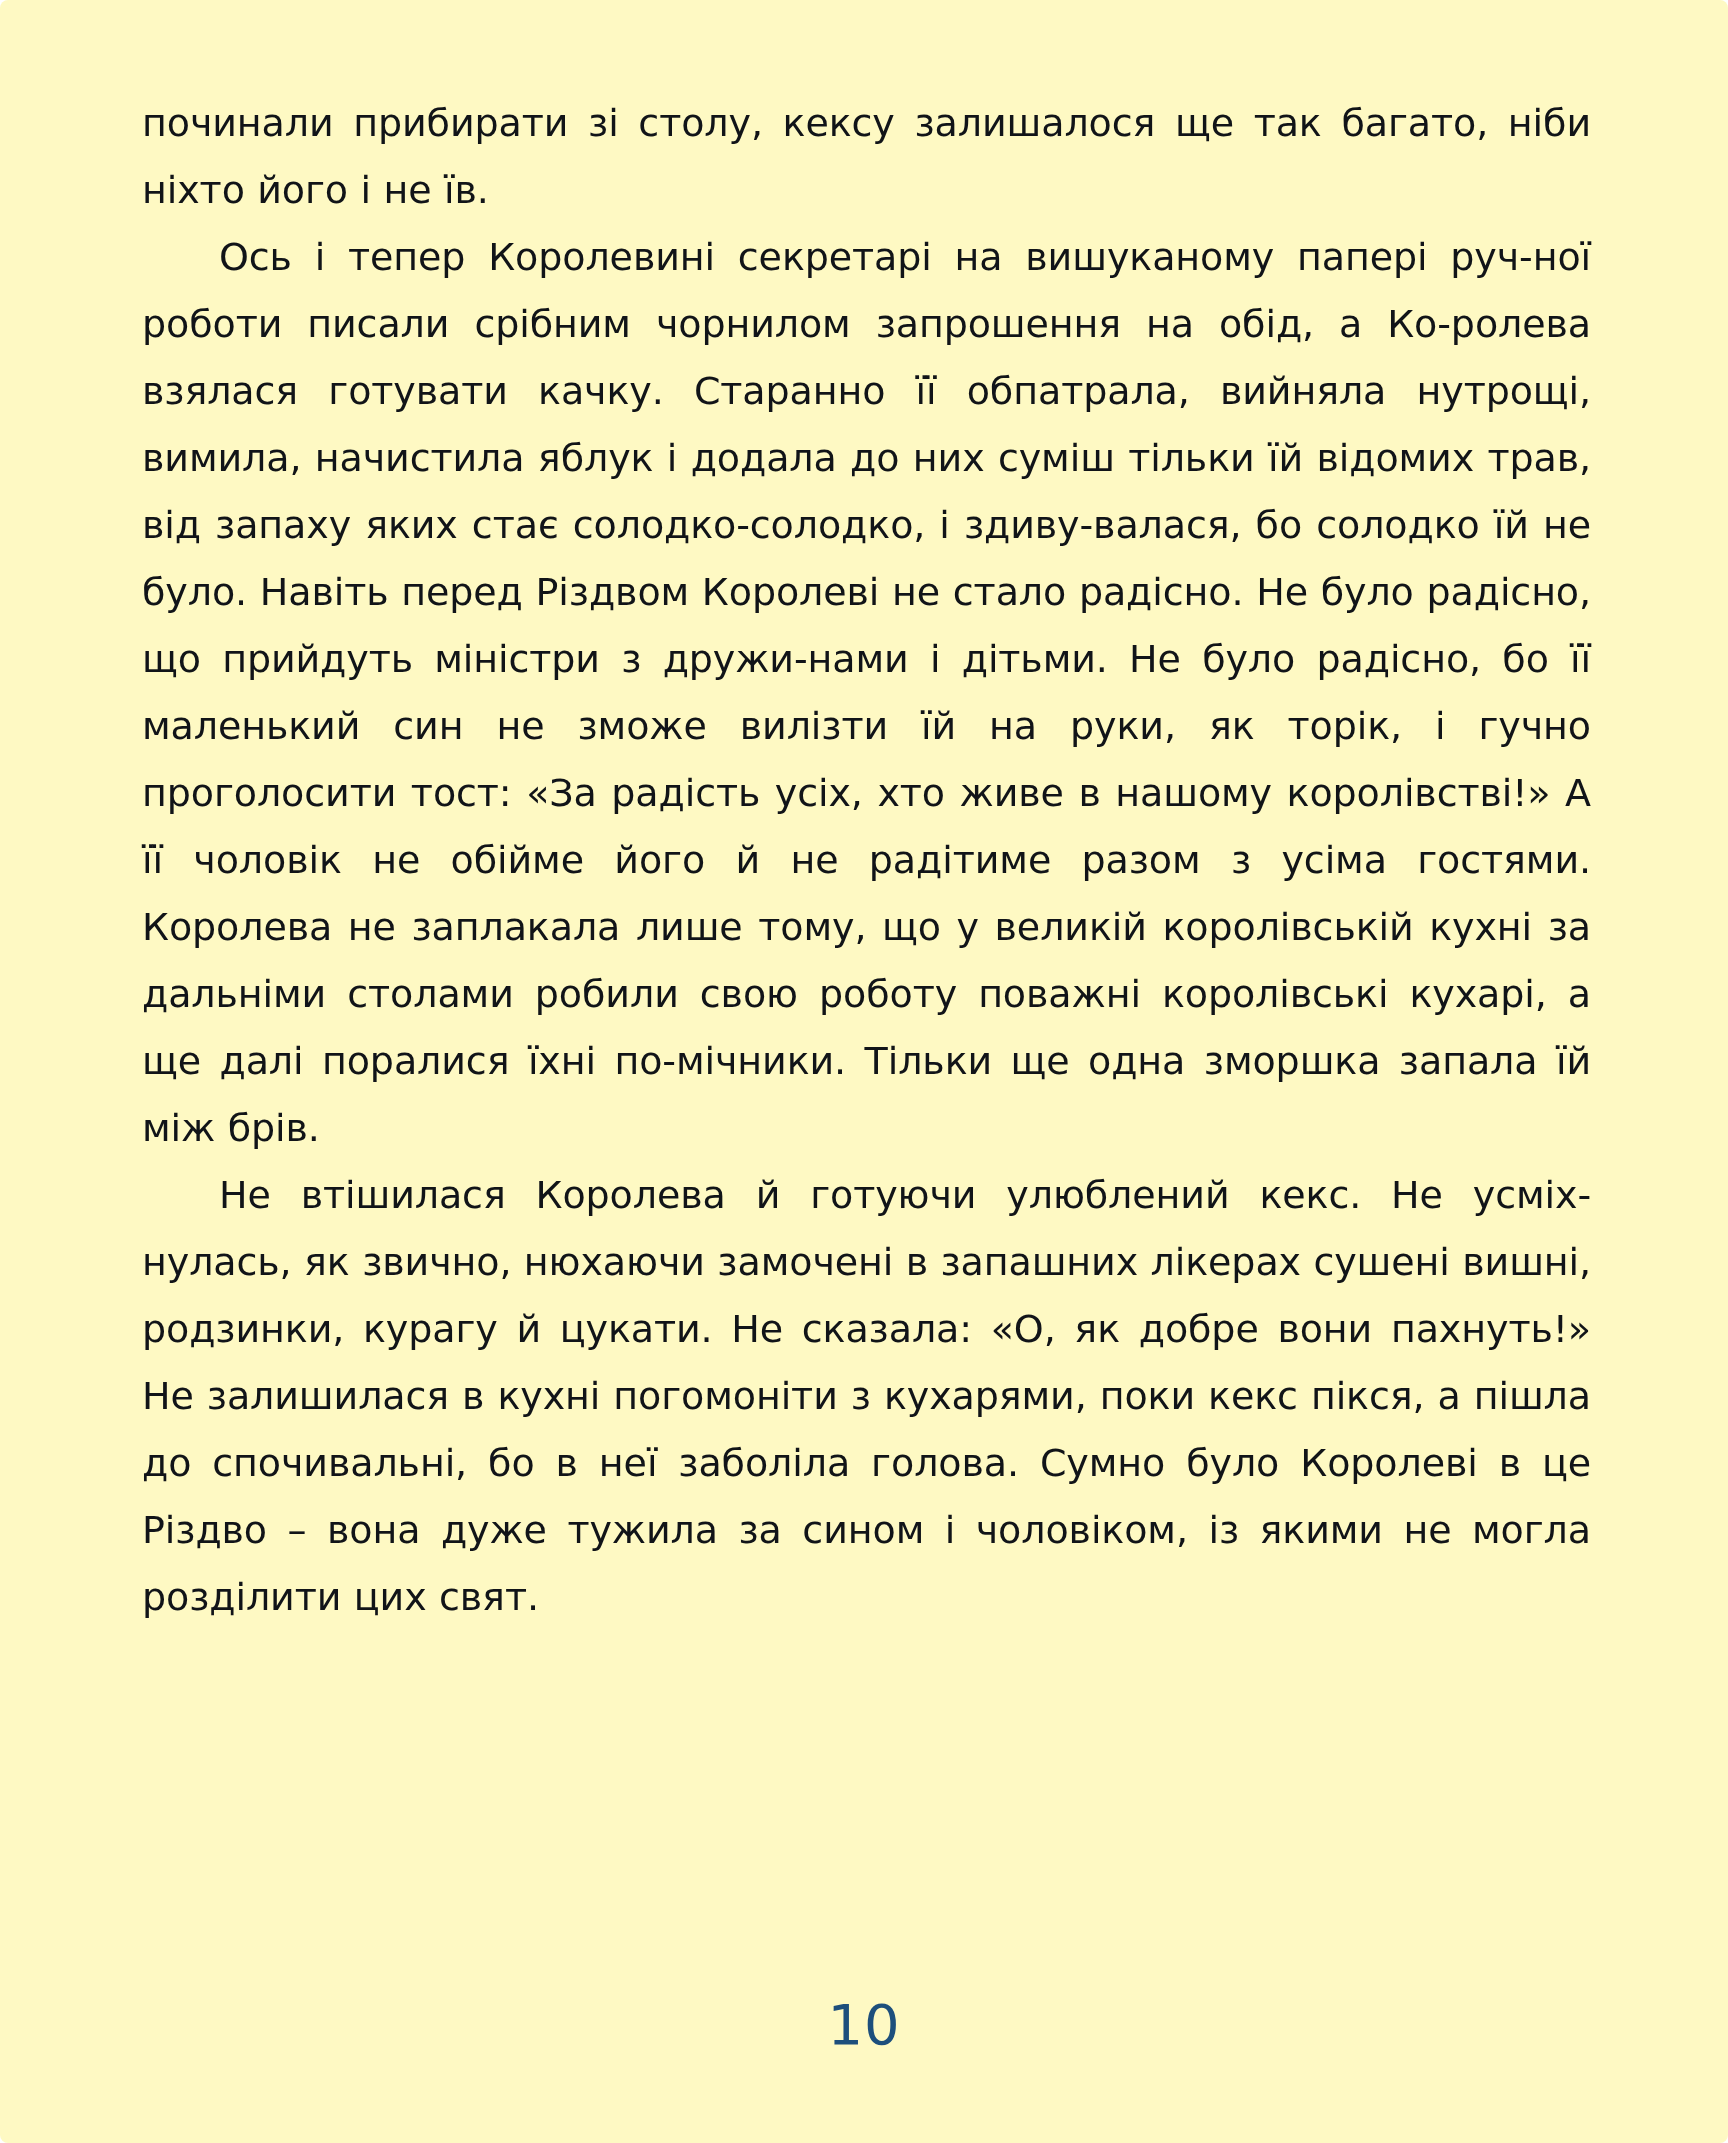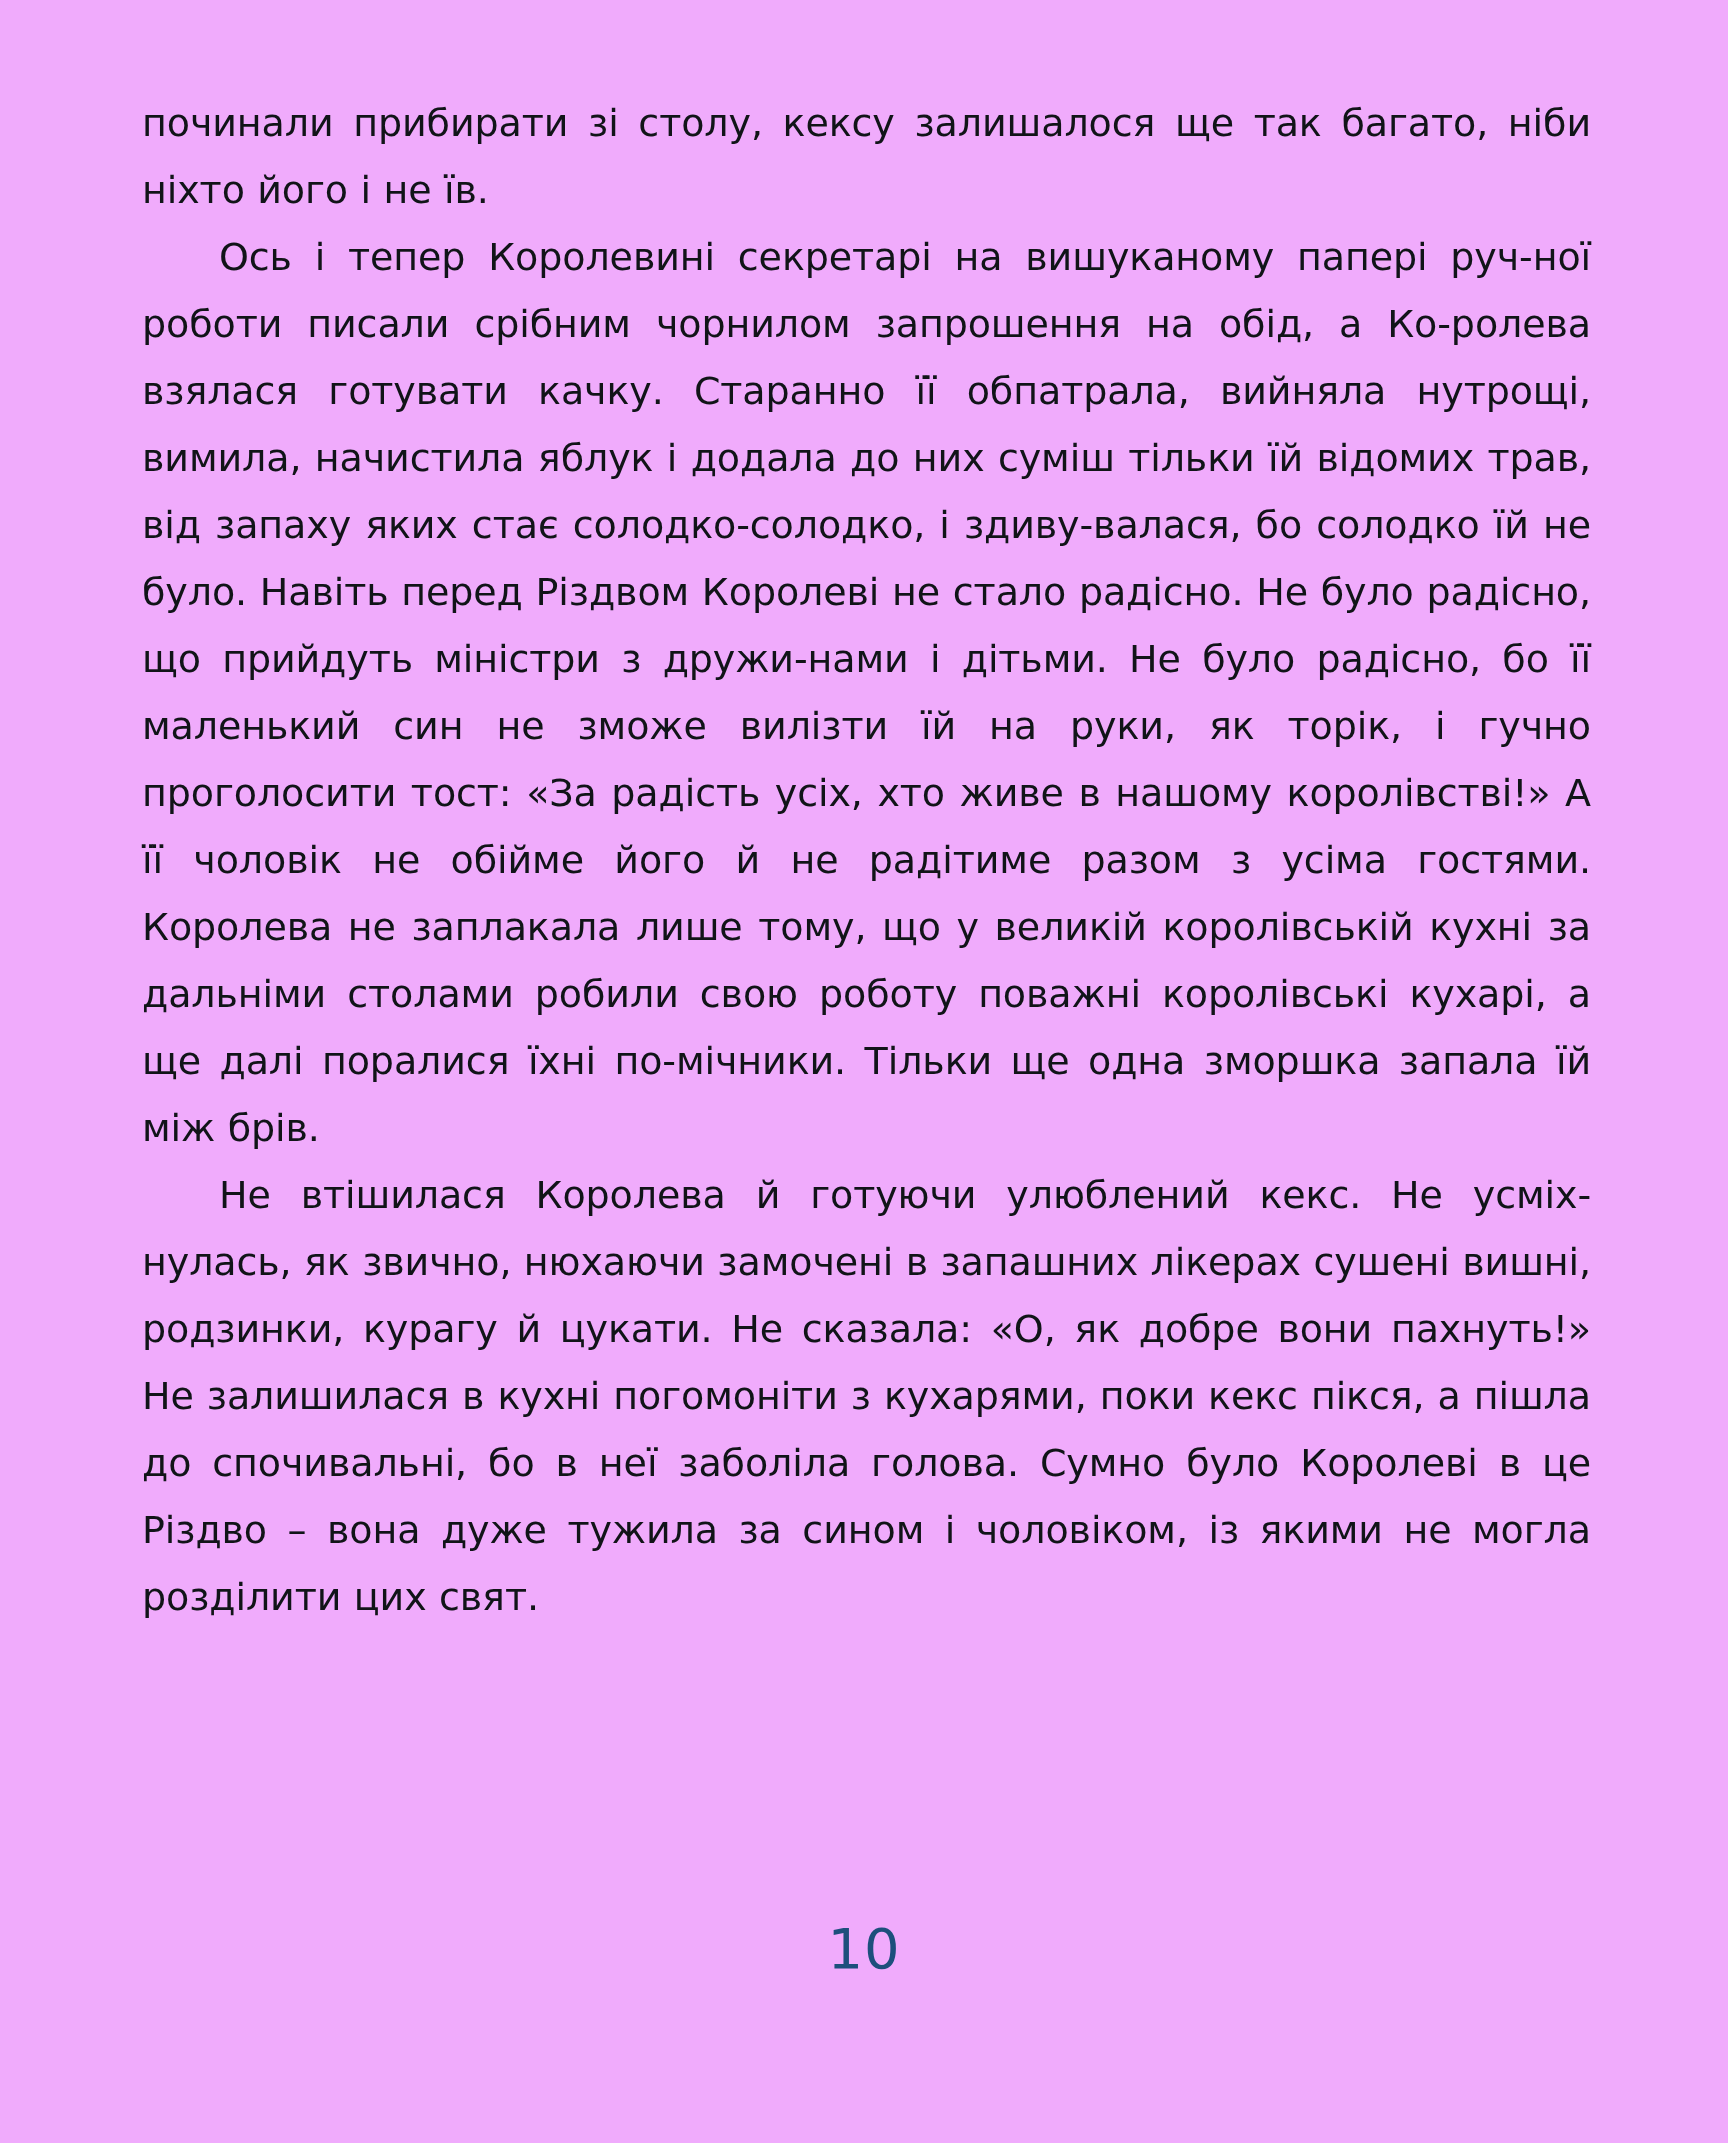--- a/index.html
+++ b/index.html
@@ -5,23 +5,24 @@
   html, body {
     margin: 0;
     padding: 0;
     background: #ffffff;
   }
   .page {
     position: relative;
     width: 1728px;
     height: 2143px;
     margin: 0 auto;
-    background: #f0abfc;
+    background: #fef9c3;
     box-sizing: border-box;
     overflow: hidden;
+    border-radius: 8px;
   }
   .text-column {
     position: absolute;
     left: 142px;
     top: 90px;
     width: 1449px;
   }
   .para {
     margin: 0;
     font-family: "DejaVu Sans", sans-serif;
@@ -37,21 +38,21 @@
   .para.indent {
     text-indent: 77px;
   }
   .para + .para {
     margin-top: 0;
   }
   .page-number {
     position: absolute;
     left: 0;
     right: 0;
-    top: 1916px;
+    top: 1992px;
     text-align: center;
     font-family: "DejaVu Sans", sans-serif;
     font-size: 56px;
     color: #1d4f7c;
     letter-spacing: 0.9px;
   }
 </style>
 </head>
 <body>
 

